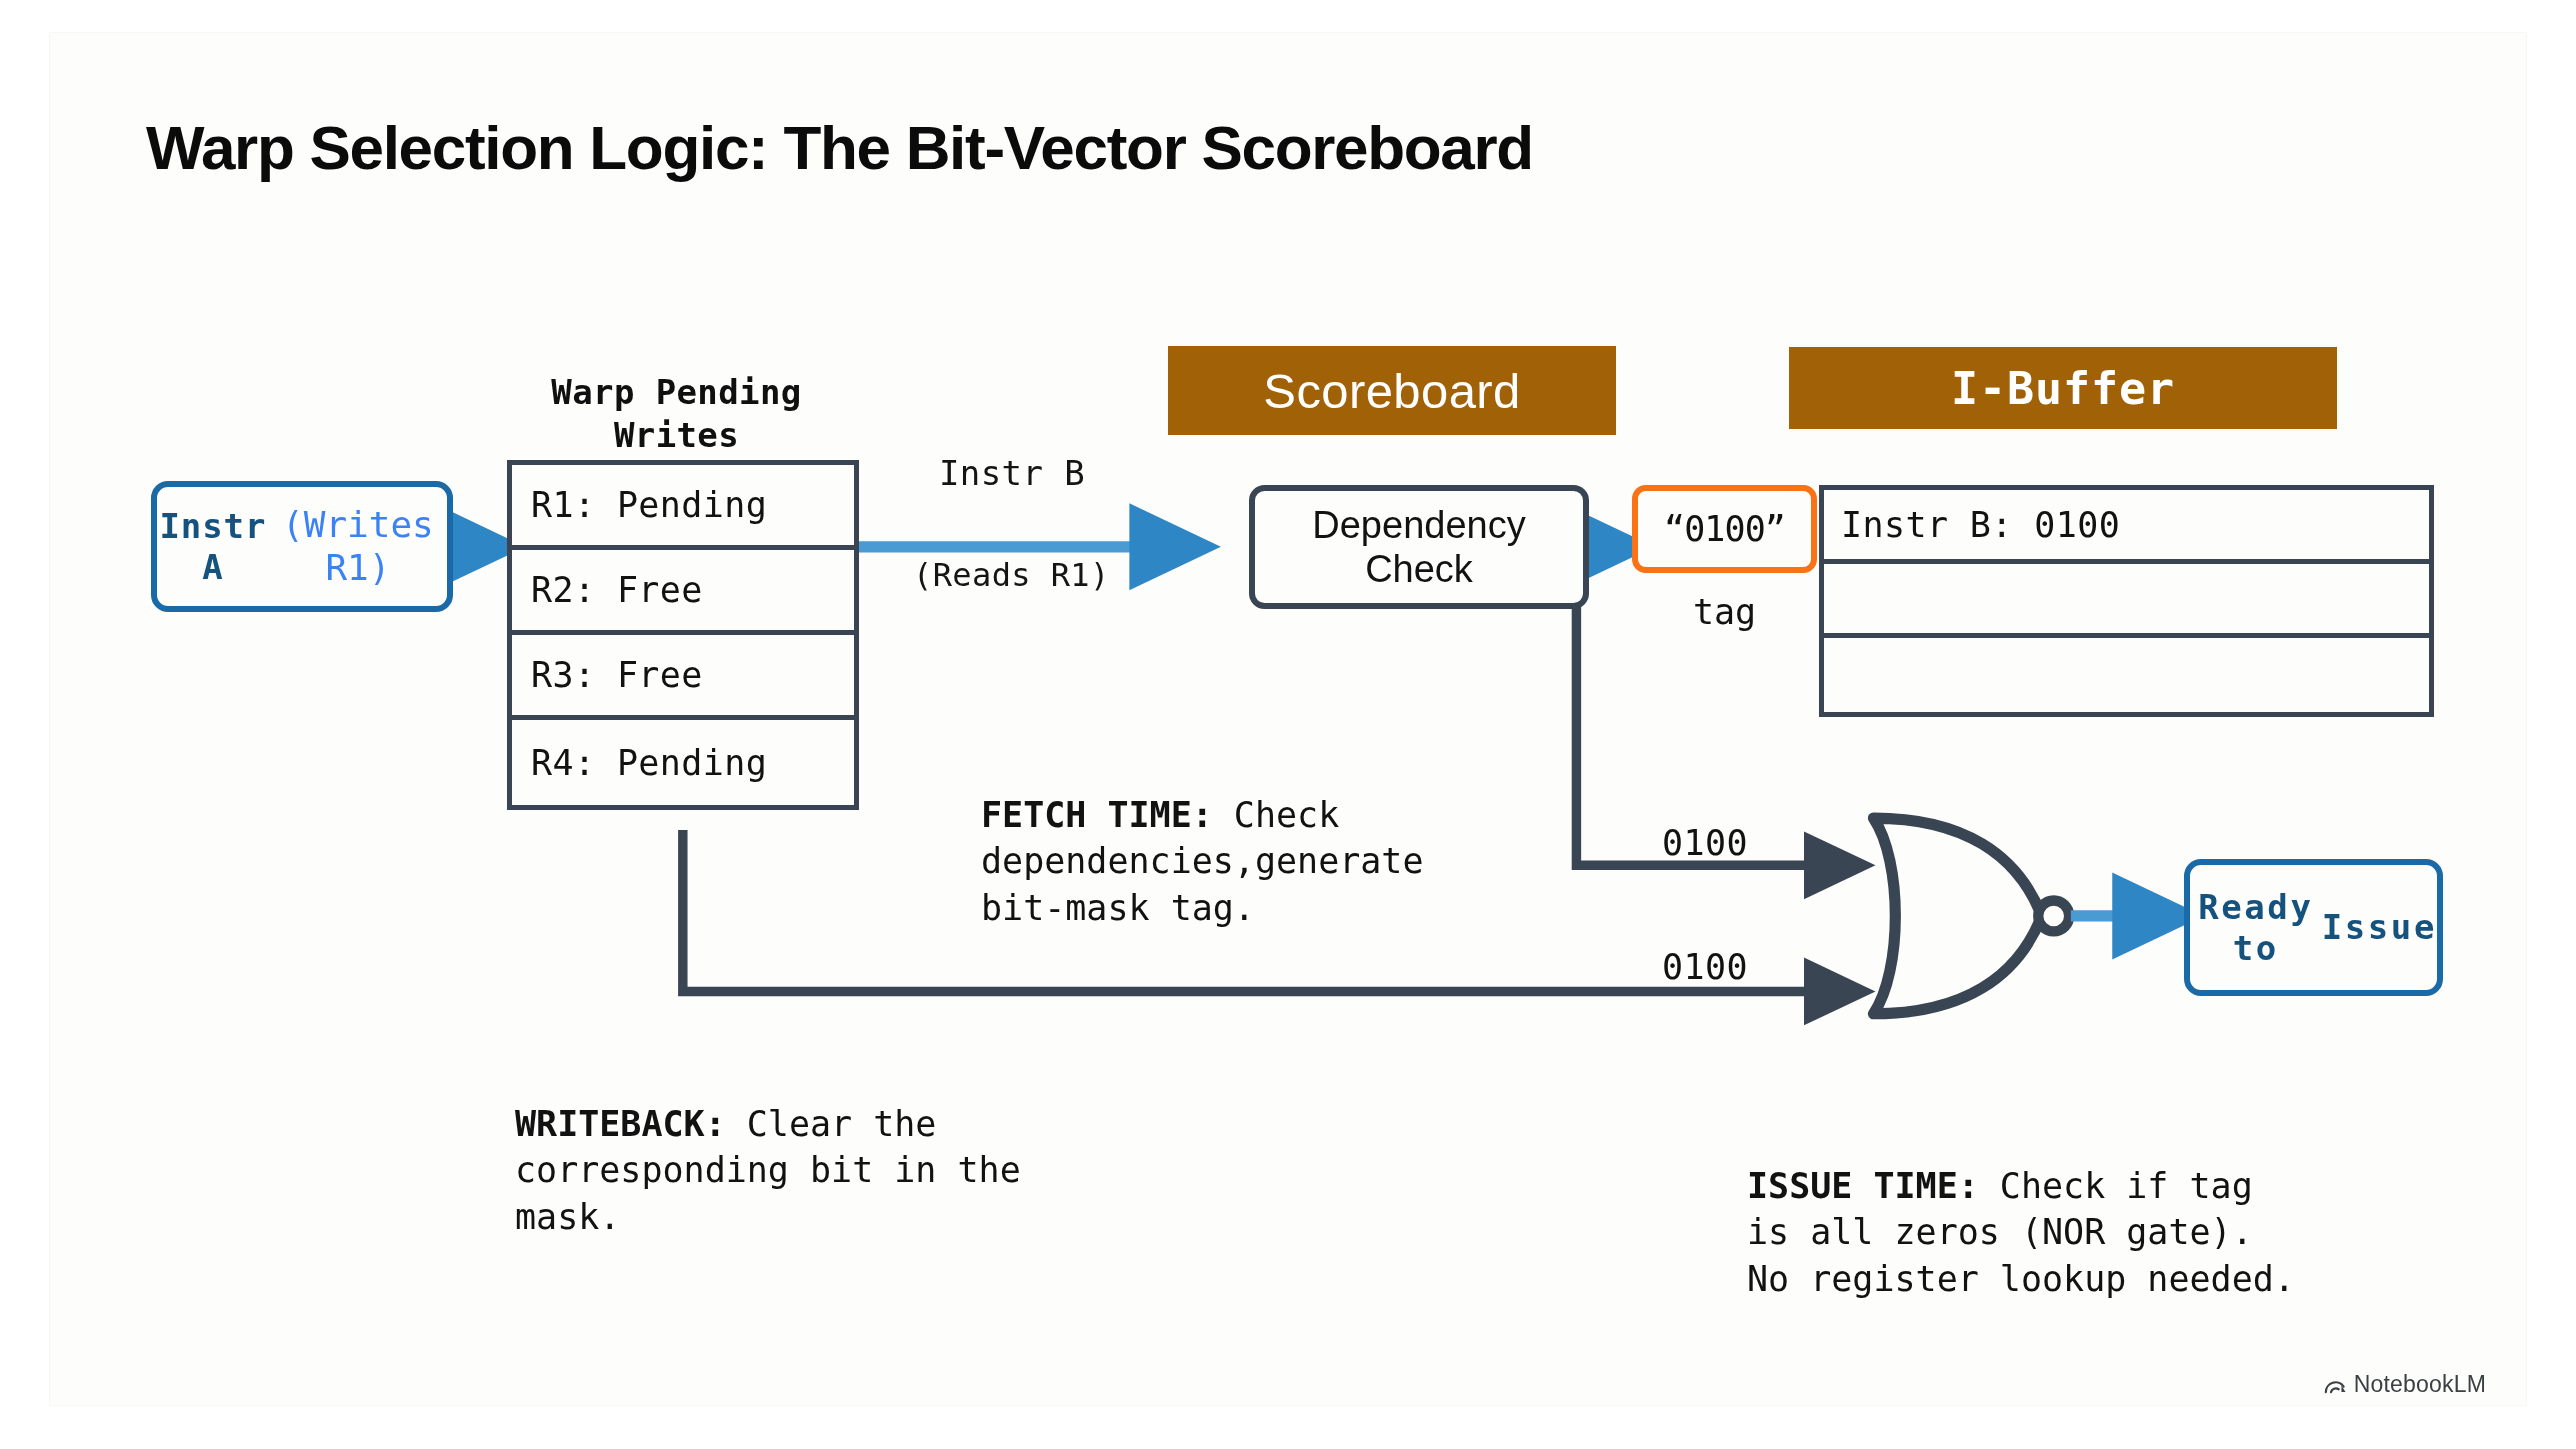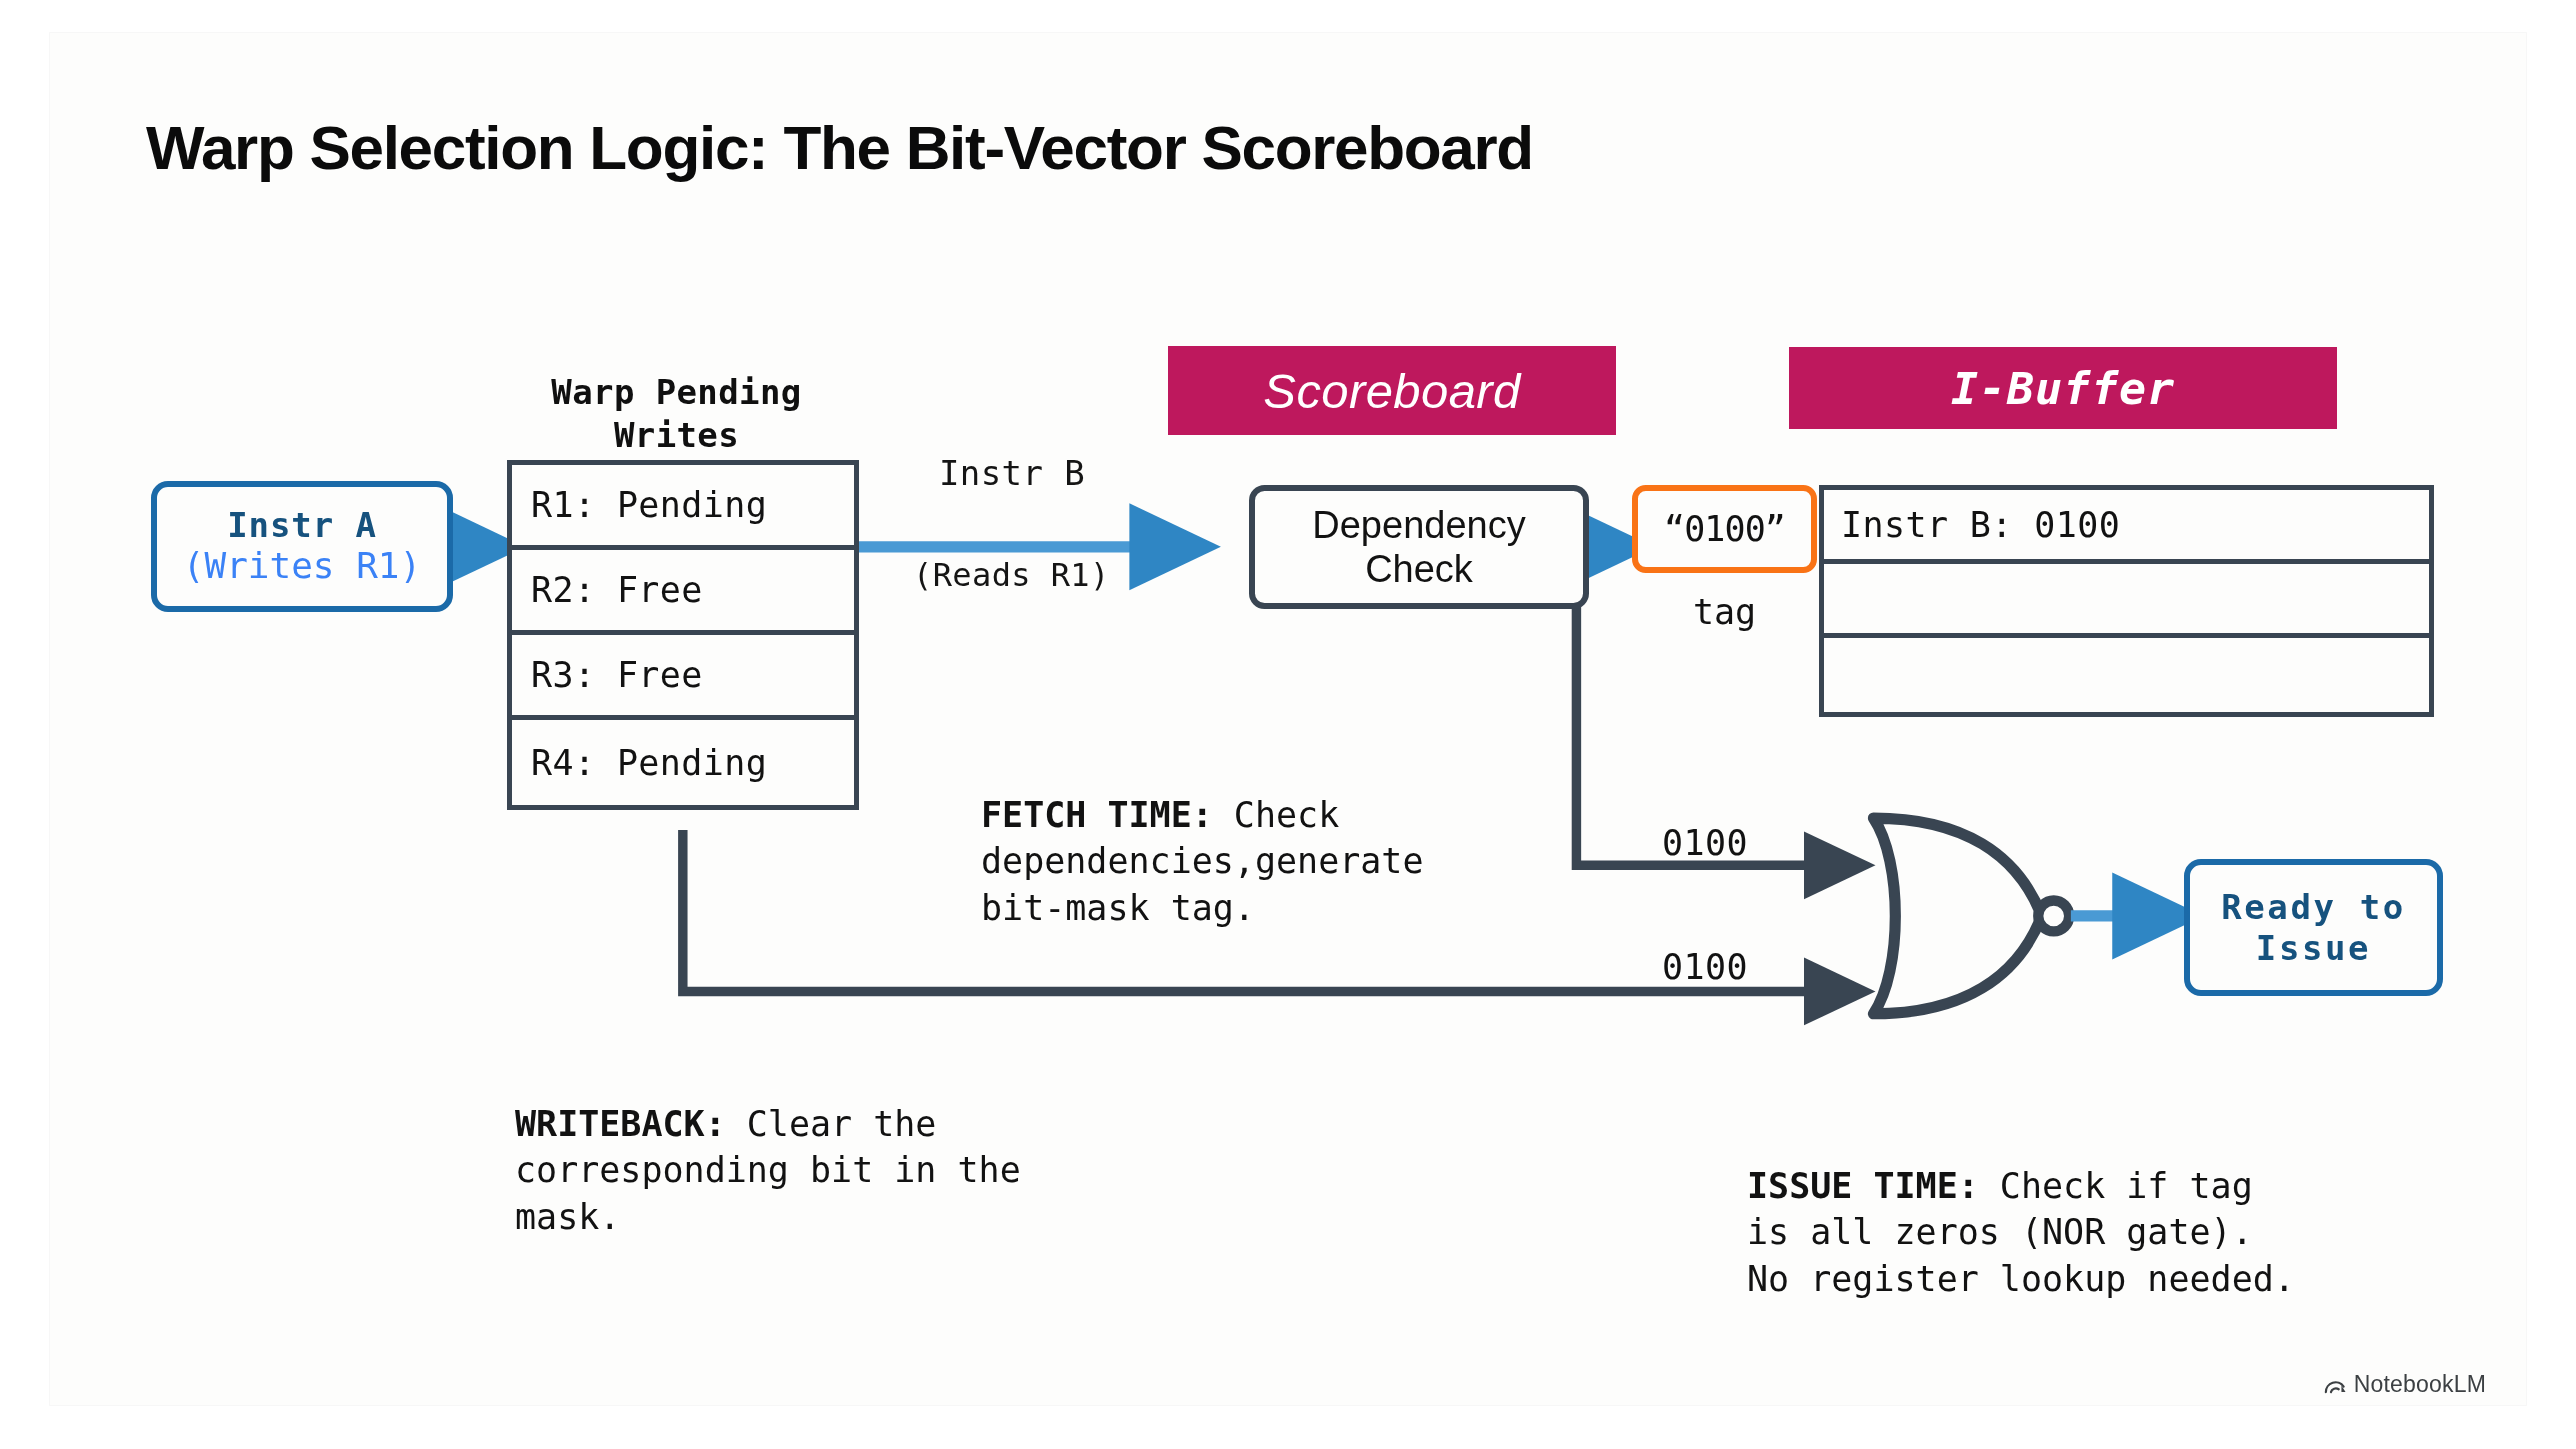--- a/index.html
+++ b/index.html
@@ -46,21 +46,21 @@
     pointer-events: none;
   }
   
   .blue-node {
     position: absolute;
     border: 6px solid #1b6aa8;
     border-radius: 17px;
     background: #fdfdfc;
     box-sizing: border-box;
     display: flex;
-    flex-direction: column;
+    flex-direction: row;
     align-items: center;
     justify-content: center;
     text-align: center;
     line-height: 1.18;
   }
   .blue-node .l1 {
     font-family: "DejaVu Sans Mono", monospace;
     font-weight: 700;
     font-size: 34px;
     color: #16527e;
@@ -122,26 +122,25 @@
     color: #151515;
     white-space: nowrap;
     letter-spacing: 0.4px;
   }
   #lbl-instrb  { left: 939px; top: 453px; }
   #lbl-readsr1 { left: 913px; top: 556px; font-size: 32px; }
 
   
   .black-hdr {
     position: absolute;
-    background: #be185d;
+    background: #a16207;
     color: #ffffff;
     display: flex;
     align-items: center;
     justify-content: center;
-    font-style: italic;
   }
   #hdr-scoreboard {
     left: 1168px; top: 346px; width: 448px; height: 89px;
     font-family: "Liberation Sans", sans-serif;
     font-weight: 400;
     font-size: 49px;
     letter-spacing: 0.4px;
   }
   #hdr-ibuffer {
     left: 1789px; top: 347px; width: 548px; height: 82px;

